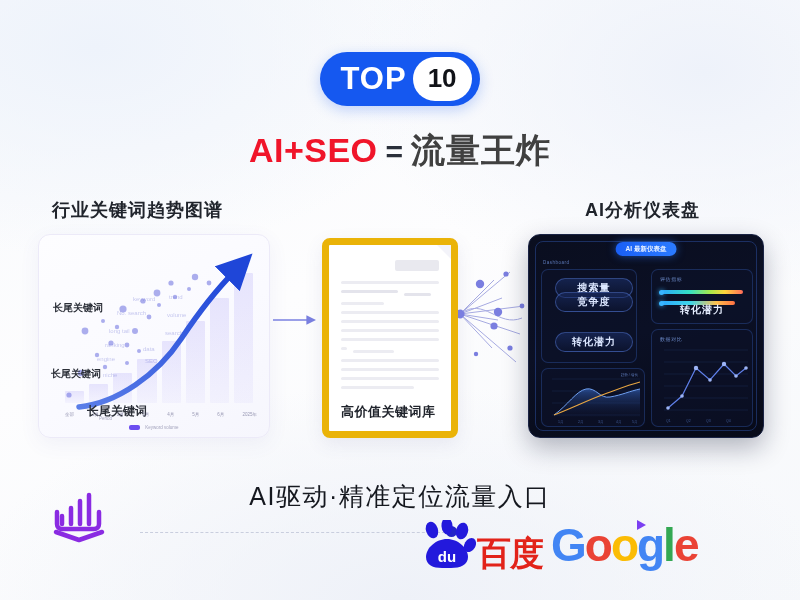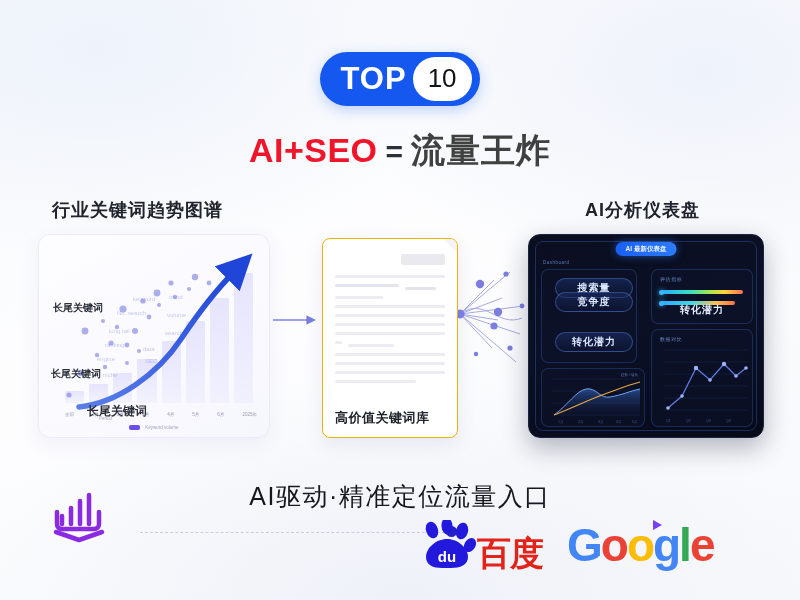--- a/index.html
+++ b/index.html
@@ -23,21 +23,21 @@
     border-radius: 999px;
     padding: 5px 8px 5px 20px;
     box-shadow: 0 4px 14px rgba(21,88,240,.25);
   }
   .badge-top {
     color: #ffffff; font-size: 31px; font-weight: 700; letter-spacing: 1px;
     line-height: 1; padding-bottom: 2px;
   }
   .badge-num {
     background: #ffffff; color: #111318;
-    font-size: 26px; font-weight: 400; line-height: 1;
+    font-size: 26px; font-weight: 700; line-height: 1;
     border-radius: 999px; padding: 8px 15px 10px 15px;
   }
 
   
   .title-wrap { position: absolute; left: 0; right: 0; top: 128px; display: flex; justify-content: center; align-items: baseline; gap: 8px; }
   .t-red { color: #f0152a; font-size: 34px; font-weight: 700; letter-spacing: .5px; }
   .t-eq  { color: #2a2f3a; font-size: 30px; font-weight: 700; }
   .t-pur { color: #404040; font-size: 34px; font-weight: 700; letter-spacing: 1px; }
 
   
@@ -69,21 +69,21 @@
   .lc-legend span { font-size: 4.5px; color: #a3a3bd; }
   .lc-xtitle { position: absolute; left: 60px; bottom: 16px; font-size: 4.5px; color: #a9a9c2; }
 
   
   .arrow-1 { position: absolute; left: 272px; top: 312px; }
 
   
   .card-doc {
     position: absolute; left: 322px; top: 238px; width: 136px; height: 200px;
     background: #ffffff; border-radius: 8px;
-    border: 1px solid #eab308;
+    border: 7px solid #eab308;
     box-shadow: 0 6px 18px rgba(90,90,150,.10);
     overflow: hidden;
   }
   .doc-corner { position: absolute; right: 0; top: 0; width: 0; height: 0; border-top: 14px solid #f3f3f9; border-left: 14px solid transparent; }
   .doc-chip { position: absolute; right: 12px; top: 15px; width: 44px; height: 11px; background: #e9e9ef; border-radius: 2px; }
   .doc-lines { position: absolute; left: 12px; right: 12px; top: 36px; }
   .doc-line { height: 3px; background: #ececf2; border-radius: 2px; margin-bottom: 6px; }
   .doc-line.sm { background: #e4e4ec; }
   .doc-title { position: absolute; left: 12px; bottom: 10px; font-size: 13px; font-weight: 700; color: #20242c; letter-spacing: .5px; }
 
@@ -137,21 +137,21 @@
   .slogan { position: absolute; left: 0; right: 0; top: 480px; text-align: center; color: #15181f; font-size: 25px; font-weight: 400; letter-spacing: 1.5px; }
 
   
   .bicon { position: absolute; left: 48px; top: 486px; }
 
   
   .dashline { position: absolute; left: 140px; top: 532px; width: 310px; border-top: 1px dashed #c9cede; }
   .dashline-dot { position: absolute; left: 446px; top: 526px; width: 11px; height: 11px; border-radius: 50%; background: #2323c8; }
 
   
-  .logos { position: absolute; left: 420px; top: 520px; display: flex; align-items: center; gap: 24px; }
+  .logos { position: absolute; left: 420px; top: 520px; display: flex; align-items: center; gap: 8px; }
   .baidu { display: flex; align-items: flex-end; gap: 1px; }
   .baidu-cn { color: #e2231a; font-size: 34px; font-weight: 700; letter-spacing: -1px; line-height: 1; }
   .google { display: flex; align-items: center; font-size: 46px; font-weight: 700; letter-spacing: -2px; line-height: 1; }
   .g-b { color: #4285f4; } .g-r { color: #ea4335; } .g-y { color: #fbbc05; } .g-g { color: #34a853; }
   .play-tri { position: absolute; left: 86px; top: -2px; width: 0; height: 0; border-left: 9px solid #7b3ff2; border-top: 5px solid transparent; border-bottom: 5px solid transparent; }
 </style>
 </head>
 <body>
 
 <div class="stage">

